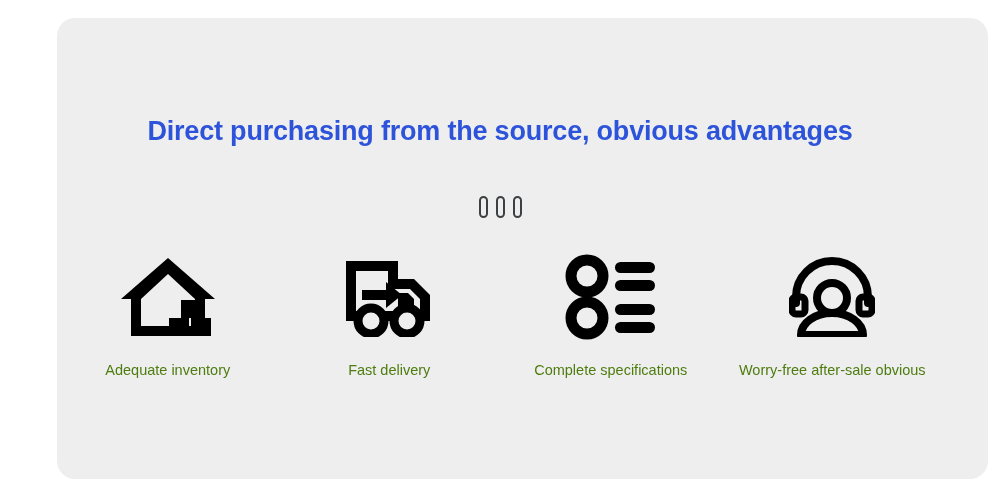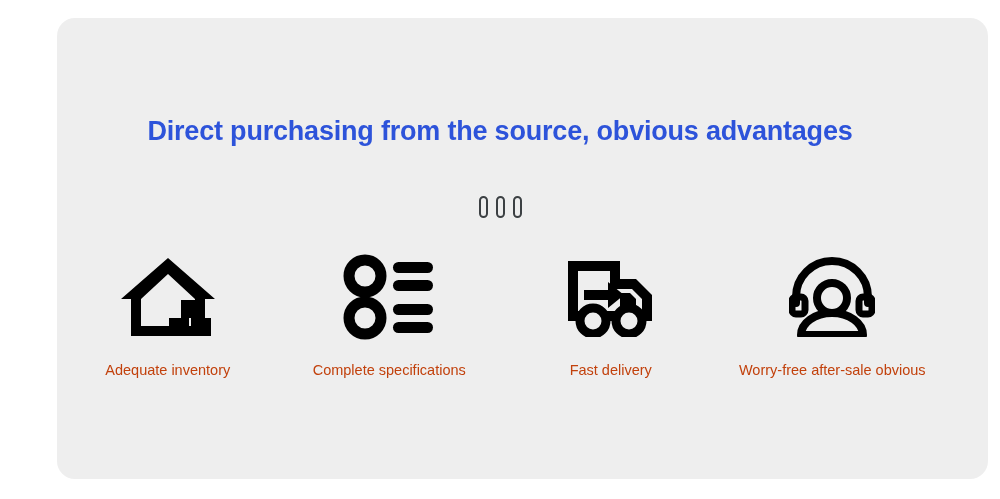--- a/index.html
+++ b/index.html
@@ -89,21 +89,21 @@
     display: flex;
     align-items: center;
     justify-content: center;
   }
   .feature-icon svg {
     display: block;
   }
   .feature-label {
     margin-top: 22px;
     font-size: 14.5px;
-    color: #c2410c;
+    color: #4d7c0f;
     text-align: center;
     white-space: nowrap;
   }
 </style>
 </head>
 <body>
 
 <div class="page">
 
   <div class="promo-card">
@@ -126,45 +126,45 @@
             <rect x="64" y="46" width="20" height="18" fill="#000000"></rect>
             <rect x="52" y="64" width="20" height="18" fill="#000000"></rect>
             <rect x="74" y="64" width="20" height="18" fill="#000000"></rect>
           </svg>
         </div>
         <div class="feature-label">Adequate inventory</div>
       </div>
 
       <div class="feature">
         <div class="feature-icon">
-          <svg width="92" height="86" viewBox="0 0 92 86" fill="none" aria-hidden="true">
-            <circle cx="22" cy="22" r="16" stroke="#000000" stroke-width="11" fill="none"></circle>
-            <circle cx="22" cy="64" r="16" stroke="#000000" stroke-width="11" fill="none"></circle>
-            <rect x="50" y="8" width="40" height="11" rx="5.5" fill="#000000"></rect>
-            <rect x="50" y="26" width="40" height="11" rx="5.5" fill="#000000"></rect>
-            <rect x="50" y="50" width="40" height="11" rx="5.5" fill="#000000"></rect>
-            <rect x="50" y="68" width="40" height="11" rx="5.5" fill="#000000"></rect>
-          </svg>
-        </div>
-        <div class="feature-label">Complete specifications</div>
-      </div>
-
-      <div class="feature">
-        <div class="feature-icon">
           <svg width="94" height="80" viewBox="0 0 94 80" fill="none" aria-hidden="true">
             <path d="M4 4 H56 V22 H72 L88 38 V64 H78 A13 13 0 0 0 52 64 H42
                      A13 13 0 0 0 16 64 H4 Z
                      M14 14 V54 H18 A23 23 0 0 1 40 54 H54 A23 23 0 0 1 76 54 H78 V42 L68 32 H46 V14 Z" fill="#000000" fill-rule="evenodd"></path>
             <path d="M20 33 H44 V25 L60 38 L44 51 V43 H20 Z" fill="#000000"></path>
             <path d="M56 36 H66 L72 42 V52 H56 Z" fill="#000000"></path>
             <circle cx="29" cy="64" r="13" stroke="#000000" stroke-width="9" fill="none"></circle>
             <circle cx="65" cy="64" r="13" stroke="#000000" stroke-width="9" fill="none"></circle>
           </svg>
         </div>
         <div class="feature-label">Fast delivery</div>
+      </div>
+
+      <div class="feature">
+        <div class="feature-icon">
+          <svg width="92" height="86" viewBox="0 0 92 86" fill="none" aria-hidden="true">
+            <circle cx="22" cy="22" r="16" stroke="#000000" stroke-width="11" fill="none"></circle>
+            <circle cx="22" cy="64" r="16" stroke="#000000" stroke-width="11" fill="none"></circle>
+            <rect x="50" y="8" width="40" height="11" rx="5.5" fill="#000000"></rect>
+            <rect x="50" y="26" width="40" height="11" rx="5.5" fill="#000000"></rect>
+            <rect x="50" y="50" width="40" height="11" rx="5.5" fill="#000000"></rect>
+            <rect x="50" y="68" width="40" height="11" rx="5.5" fill="#000000"></rect>
+          </svg>
+        </div>
+        <div class="feature-label">Complete specifications</div>
       </div>
 
       <div class="feature">
         <div class="feature-icon">
           <svg width="86" height="80" viewBox="0 0 86 80" fill="none" aria-hidden="true">
             <path d="M7 46 V40 A36 36 0 0 1 79 40 V46" stroke="#000000" stroke-width="8" fill="none" stroke-linecap="round"></path>
             <rect x="3" y="40" width="13" height="17" rx="4" stroke="#000000" stroke-width="7" fill="none"></rect>
             <rect x="70" y="40" width="13" height="17" rx="4" stroke="#000000" stroke-width="7" fill="none"></rect>
             <circle cx="43" cy="41" r="15" stroke="#000000" stroke-width="8" fill="none"></circle>
             <path d="M12 78 A31 22 0 0 1 74 78 Z" stroke="#000000" stroke-width="8" fill="none" stroke-linejoin="round"></path>

